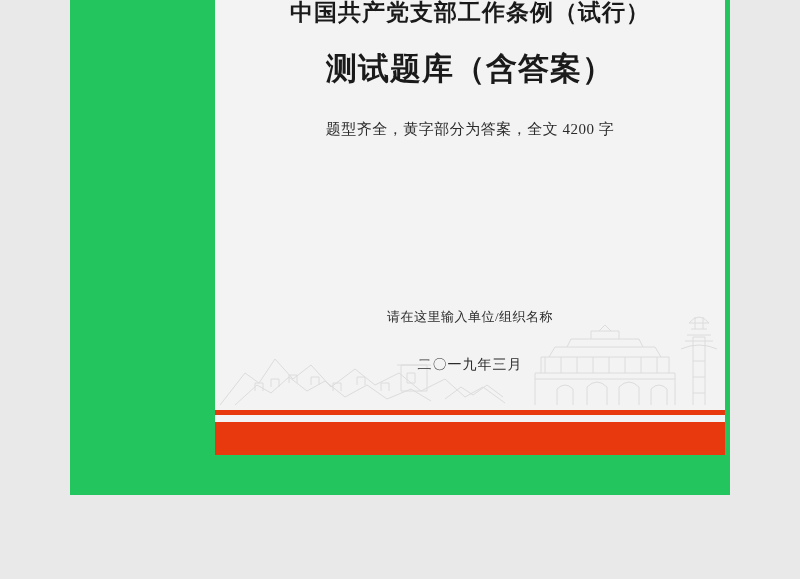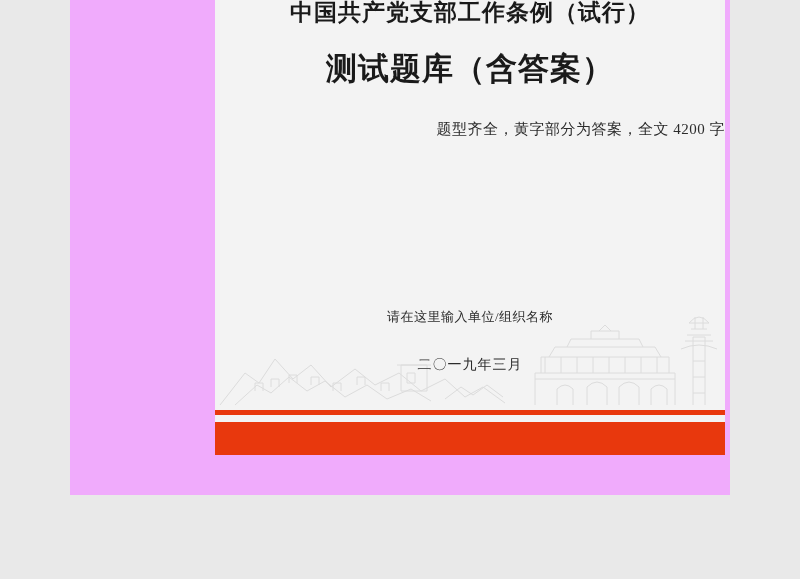--- a/index.html
+++ b/index.html
@@ -18,21 +18,21 @@
     height: 579px;
   }
 
   
   .paper {
     position: absolute;
     left: 70px;
     top: 0;
     width: 660px;
     height: 495px;
-    background: #f0abfc;
+    background: #22c55e;
   }
 
   
   .cover-panel {
     position: absolute;
     left: 145px;
     top: 0;
     width: 510px;
     height: 455px;
     background: #f3f3f3;
@@ -64,21 +64,20 @@
     margin-top: 22px;
     line-height: 34px;
   }
 
   .subtitle {
     font-size: 15px;
     color: #2b2b2b;
     letter-spacing: 0.5px;
     margin-top: 30px;
     line-height: 26px;
-    text-align: right;
   }
 
   .footer-block {
     position: absolute;
     left: 0;
     top: 305px;
     width: 510px;
     text-align: center;
     z-index: 5;
   }

